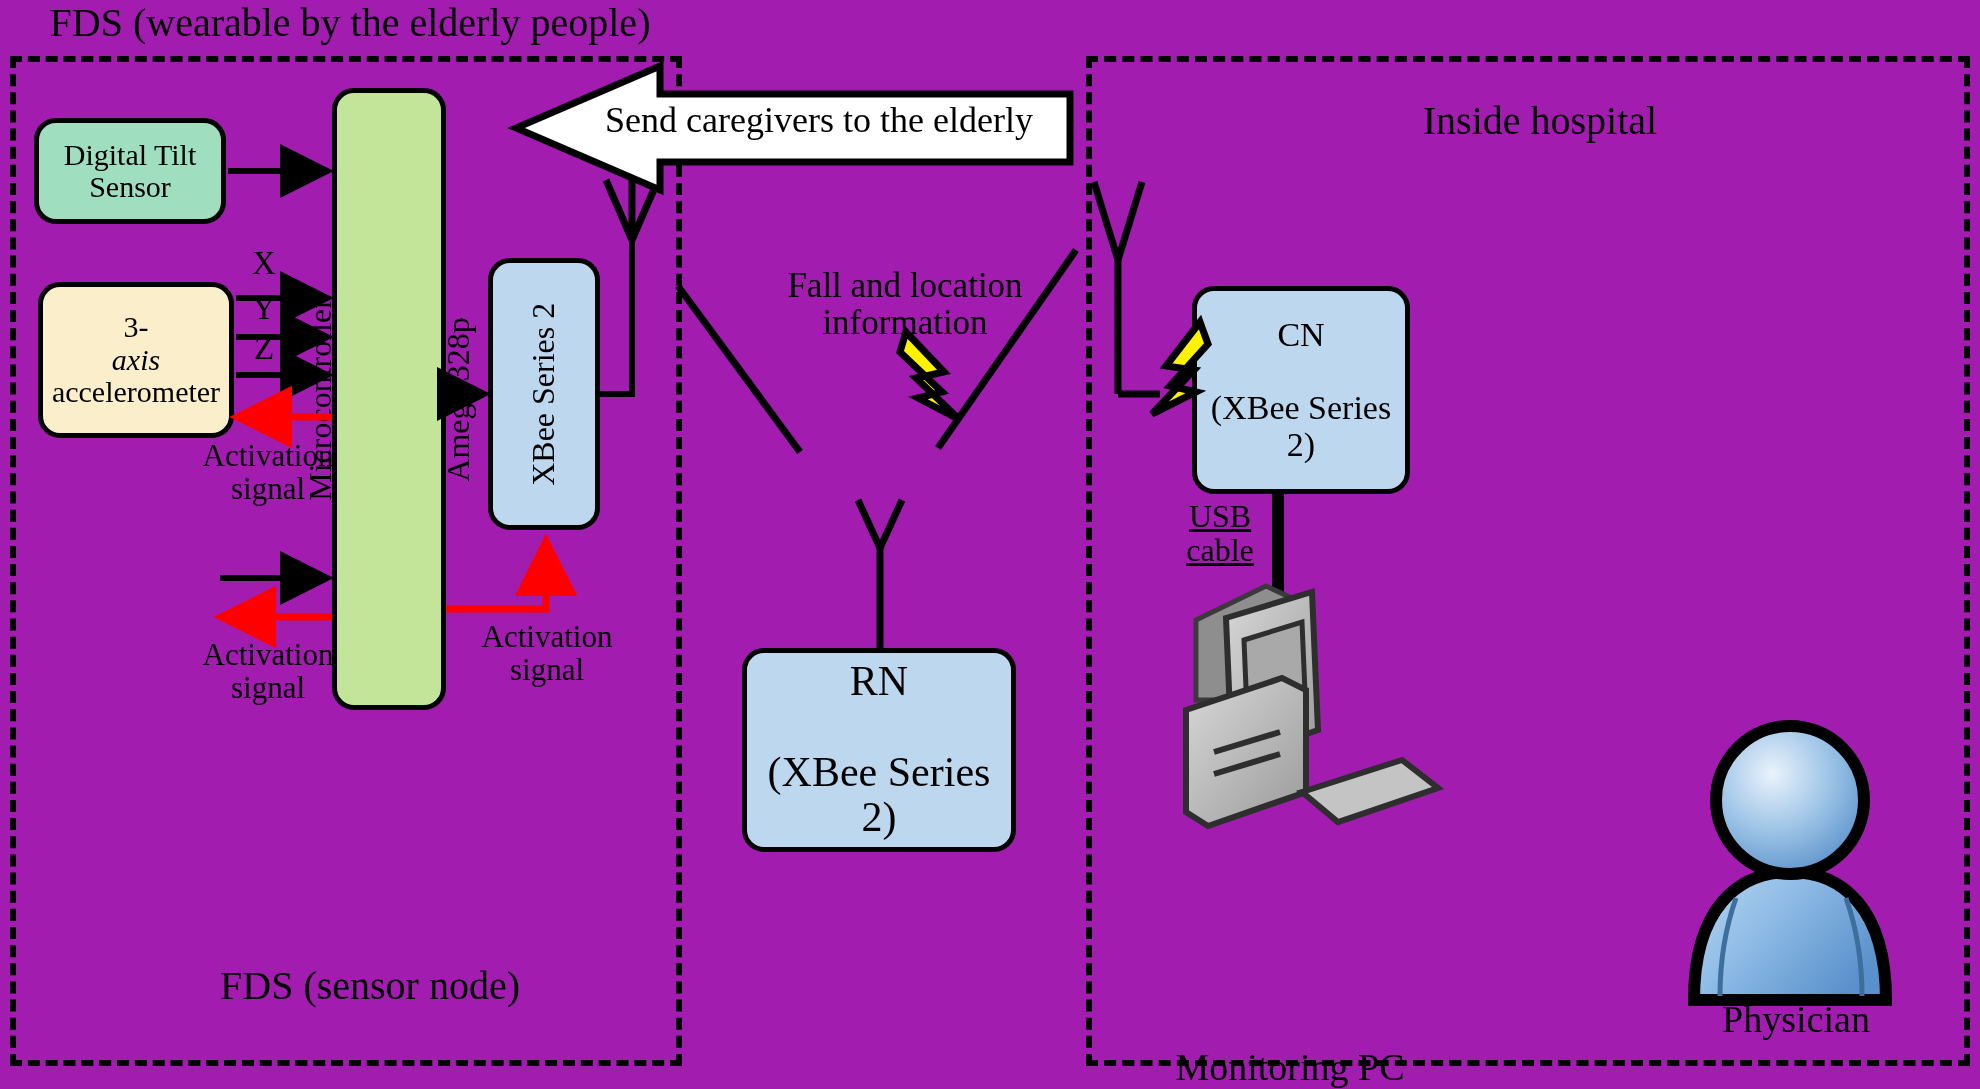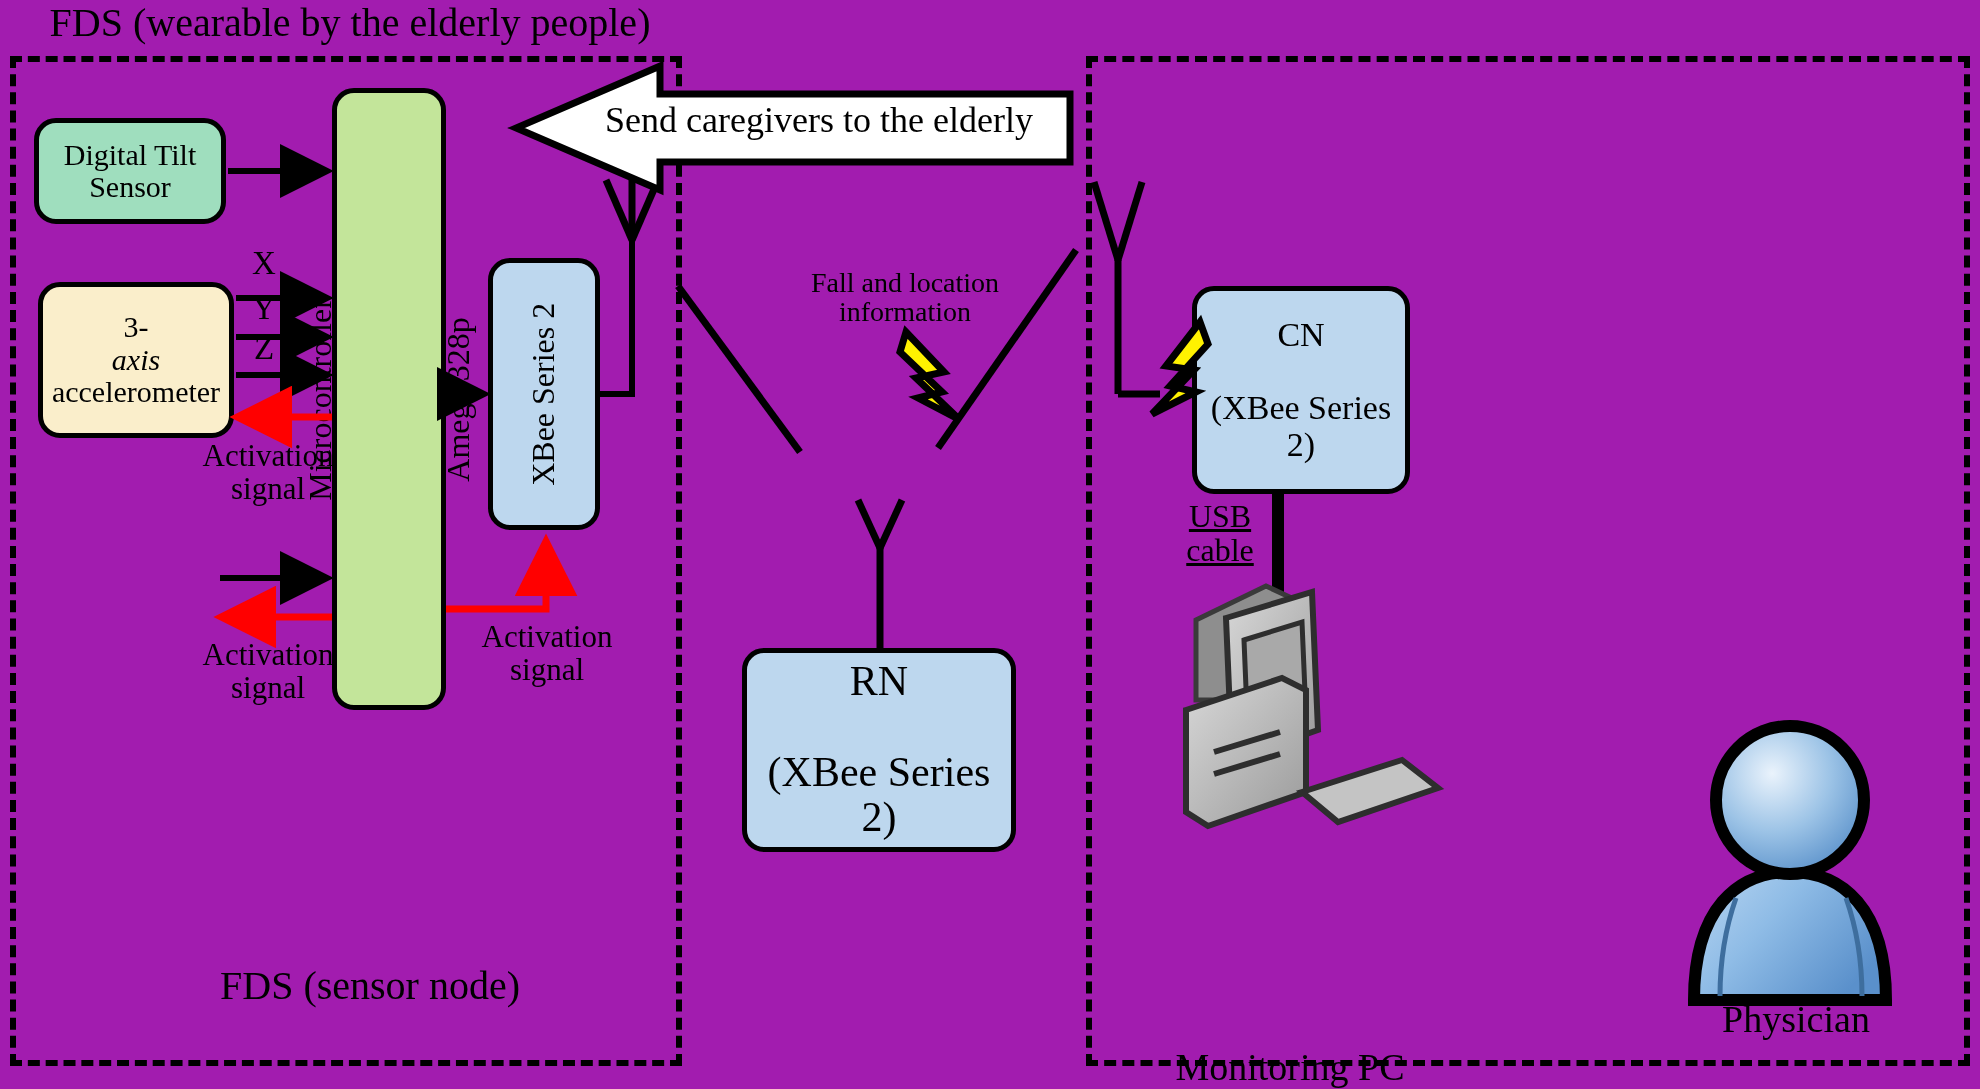--- a/index.html
+++ b/index.html
@@ -33,20 +33,21 @@
 <div id="stage">
 
   <div class="panel" style="left:10px;top:56px;width:672px;height:1010px;"></div>
 
   <div class="panel" style="left:1086px;top:56px;width:884px;height:1010px;"></div>
 
   <div class="lbl" style="left:40px;top:2px;width:620px;font-size:40px;">FDS (wearable by the elderly people)</div>
 
   <div class="lbl" style="left:140px;top:965px;width:460px;font-size:40px;">FDS (sensor node)</div>
 
+  <div class="lbl" style="left:1330px;top:100px;width:420px;font-size:40px;">Inside hospital</div>
 
   <div class="node" style="left:34px;top:118px;width:192px;height:106px;background:#9FDEBE;font-size:30px;">
     <span style="white-space: pre-line;">Digital Tilt
 Sensor</span>
   </div>
 
   <div class="node" style="left:38px;top:282px;width:196px;height:156px;background:#FAEECB;font-size:30px;">
     <span>
       <span>3-</span><i>axis</i><br>
       <span>accelerometer</span>
@@ -212,21 +213,21 @@
 signal</div>
 
   <div class="lbl" style="left: 178px; top: 639px; width: 180px; font-size: 31px; white-space: pre-line;">Activation
 signal</div>
 
   <div class="lbl" style="left: 452px; top: 621px; width: 190px; font-size: 31px; white-space: pre-line;">Activation
 signal</div>
 
   <div class="lbl" style="left:566px;top:102px;width:506px;font-size:36px;">Send caregivers to the elderly</div>
 
-  <div class="lbl" style="left: 740px; top: 268px; width: 330px; font-size: 28px; white-space: pre-line;">Fall and location
+  <div class="lbl" style="left: 740px; top: 268px; width: 330px; font-size: 35px; white-space: pre-line;">Fall and location
 information</div>
 
   <div class="lbl" style="left: 1162px; top: 500px; width: 116px; font-size: 32px; white-space: pre-line; text-decoration: underline;">USB
 cable</div>
 
   <div class="lbl" style="left:1130px;top:1000px;width:320px;font-size:38px;margin-top:48px;">Monitoring PC</div>
 
   <div class="lbl" style="left:1646px;top:1000px;width:300px;font-size:38px;">Physician</div>
 
 </div>

